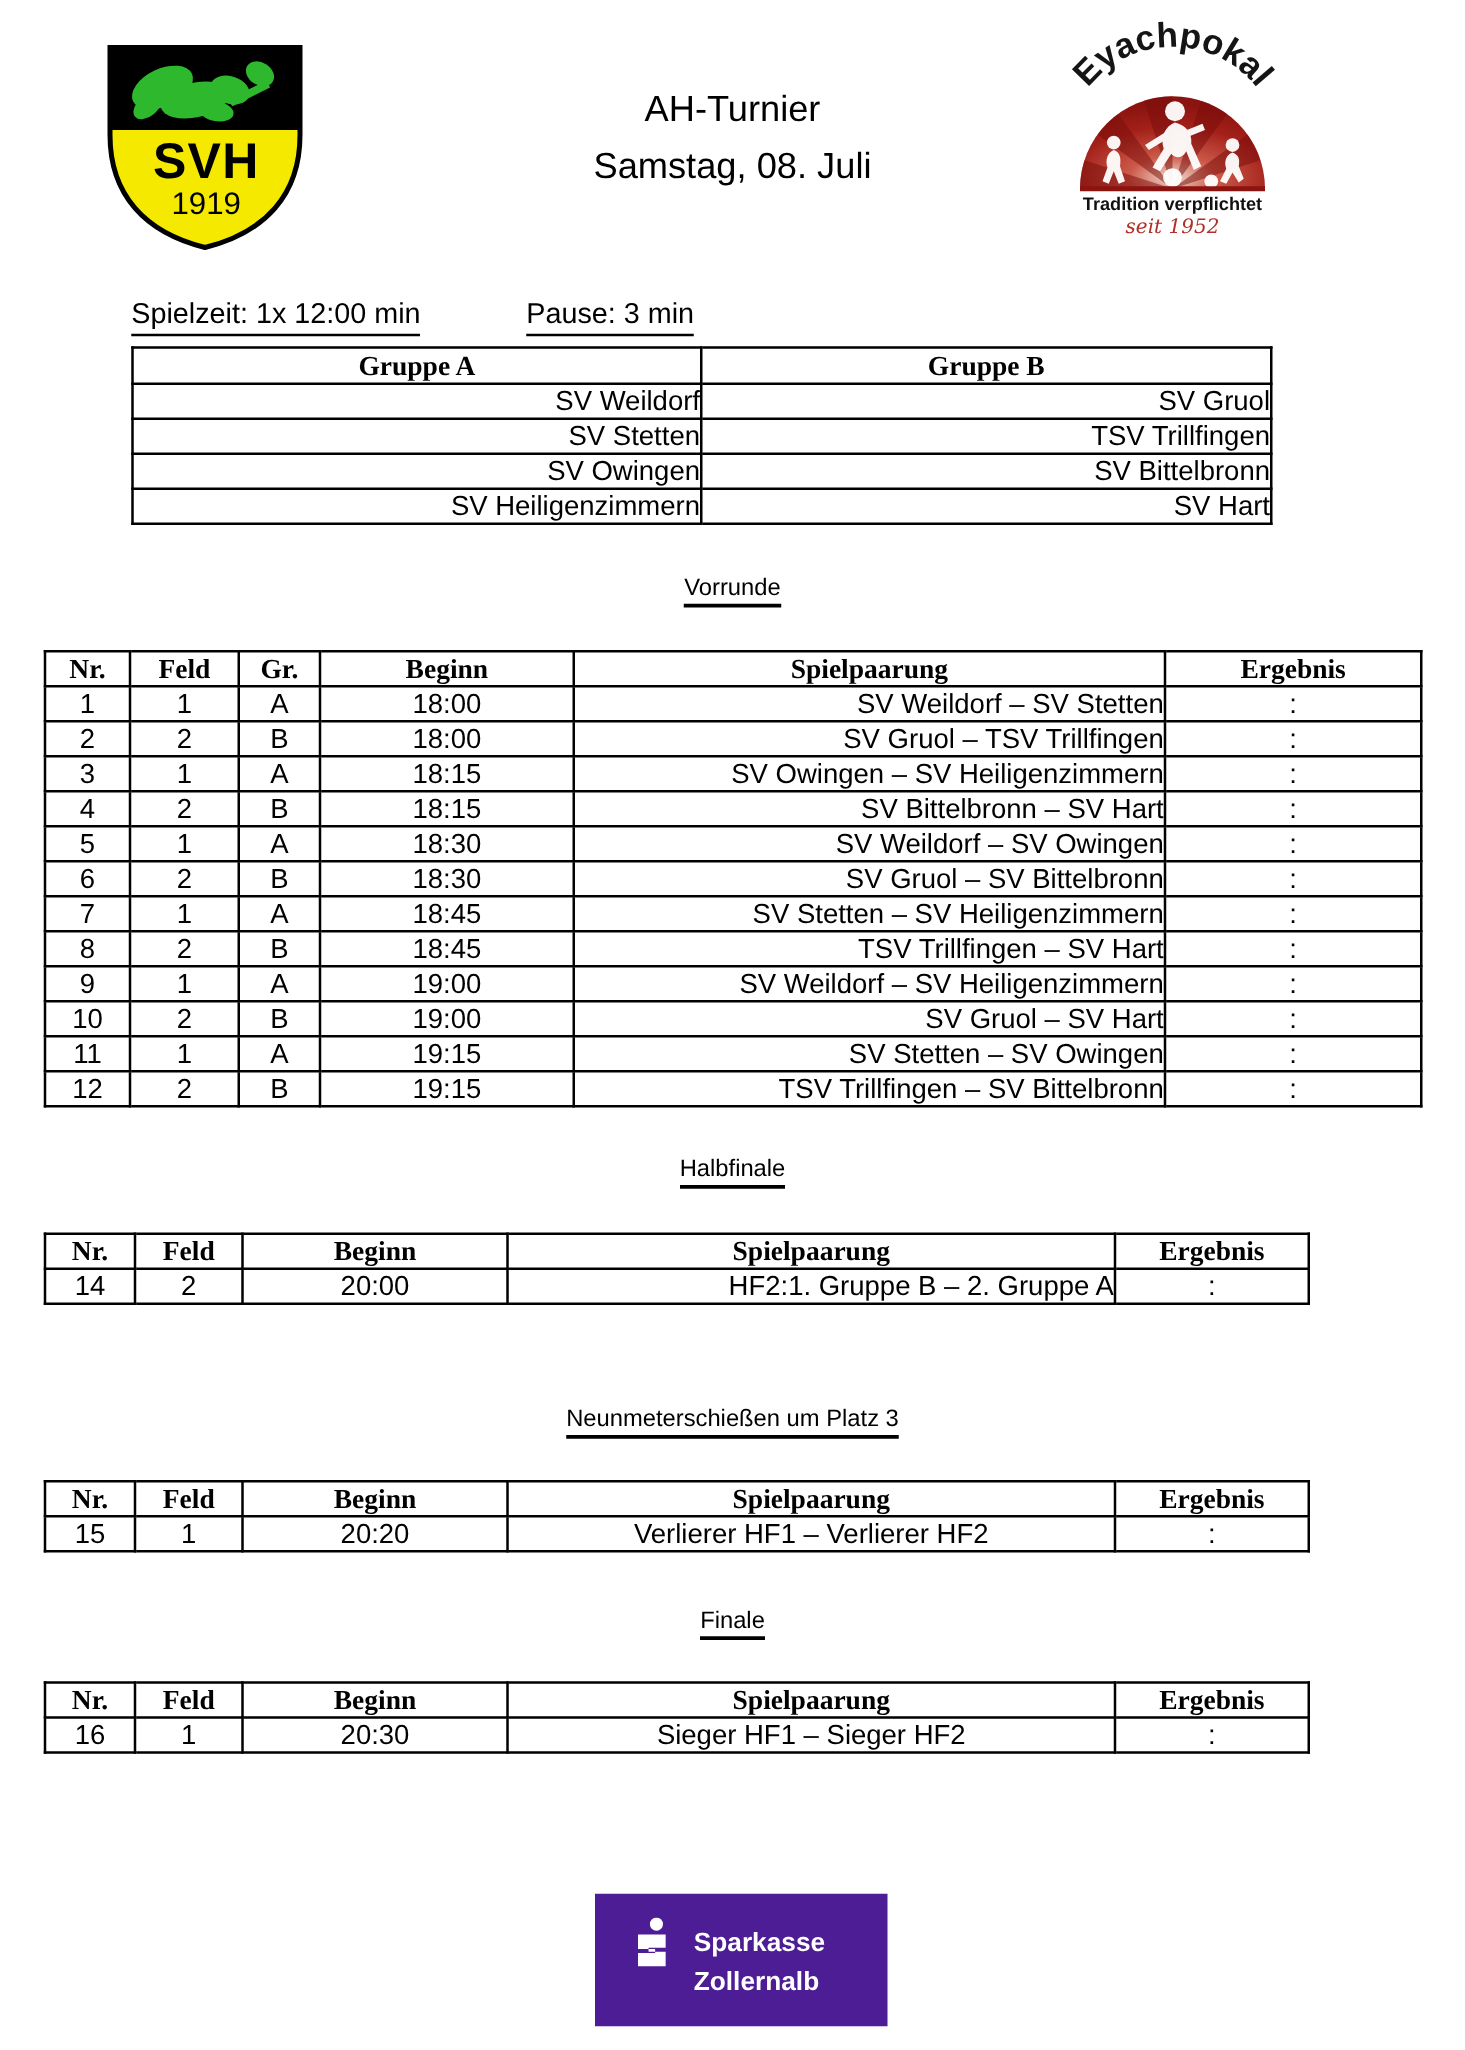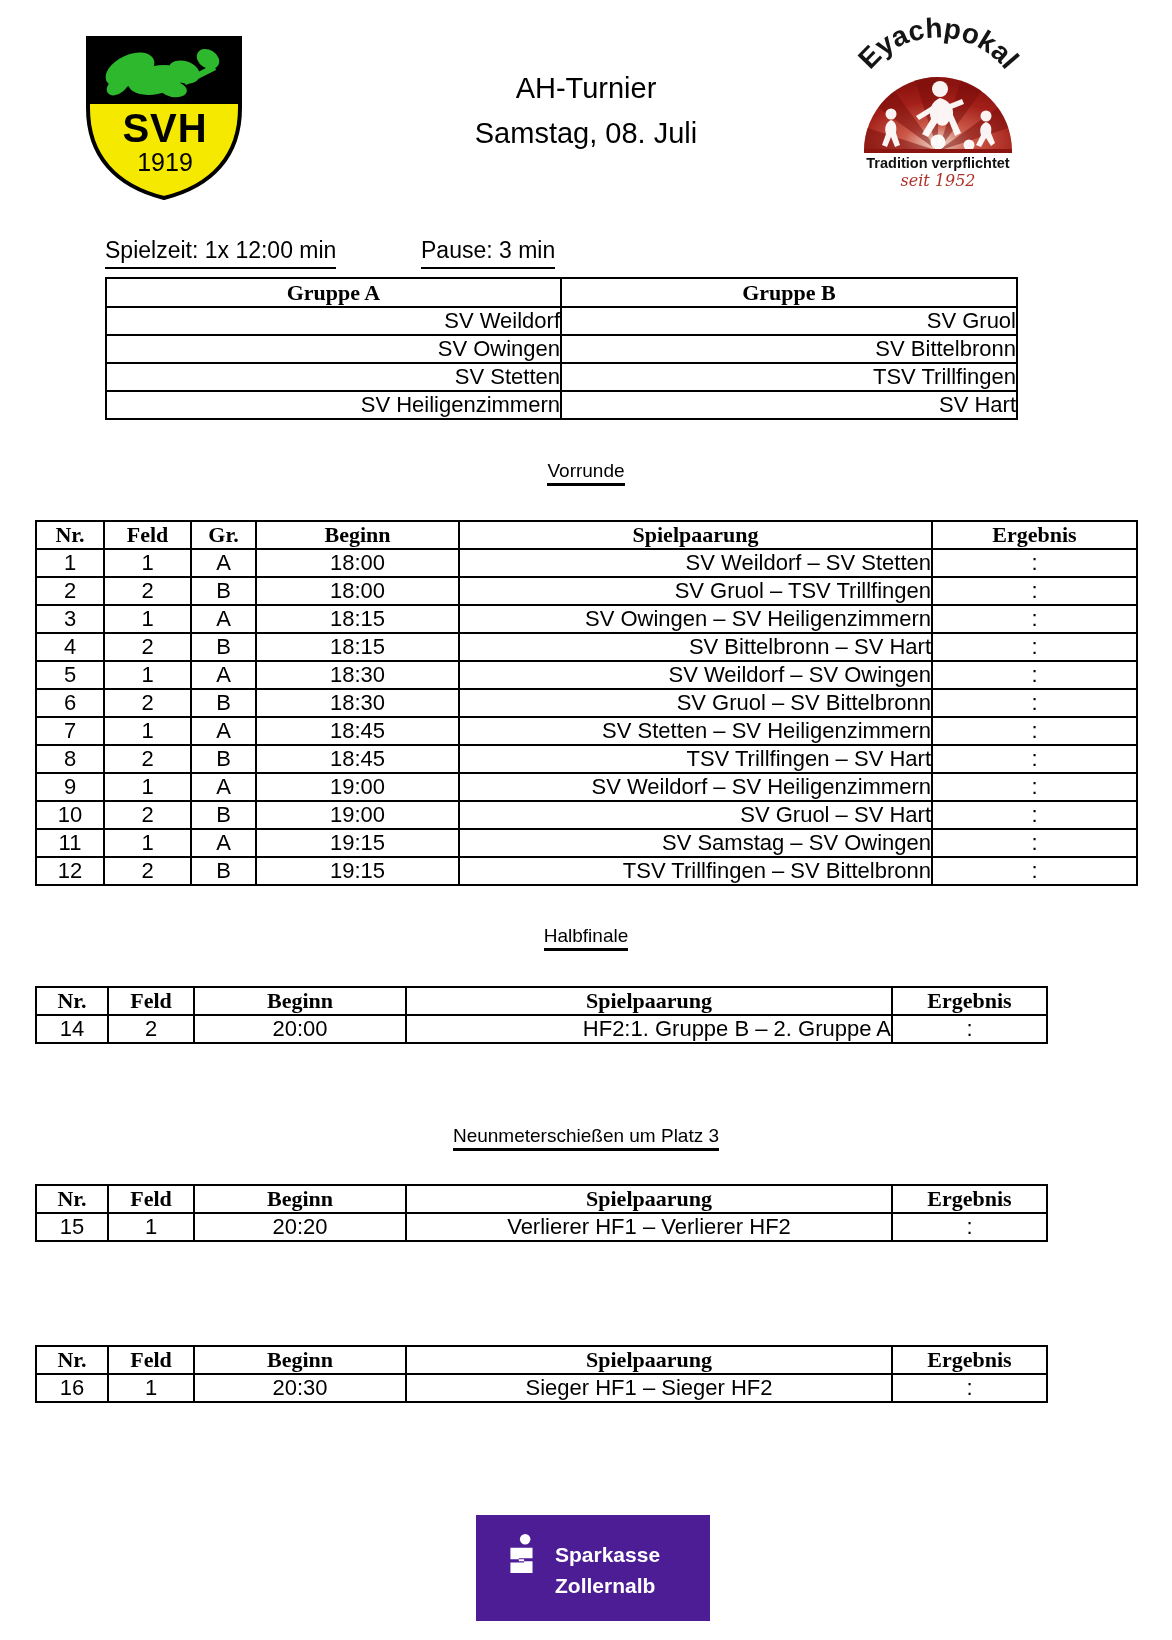--- a/index.html
+++ b/index.html
@@ -134,26 +134,26 @@
     <tbody>
         <tr>
       <th>Gruppe A</th>
       <th>Gruppe B</th>
     </tr>
     <tr>
       <td class="left">SV Weildorf</td>
       <td class="left">SV Gruol</td>
     </tr>
     <tr>
+      <td class="left">SV Stetten</td>
+      <td class="left">TSV Trillfingen</td>
+    </tr>
+    <tr>
       <td class="left">SV Owingen</td>
       <td class="left">SV Bittelbronn</td>
-    </tr>
-    <tr>
-      <td class="left">SV Stetten</td>
-      <td class="left">TSV Trillfingen</td>
     </tr>
     <tr>
       <td class="left">SV Heiligenzimmern</td>
       <td class="left">SV Hart</td>
     </tr>
   </tbody>
     </table>
 
   <div class="section-title t-vorrunde">
     <span>Vorrunde</span>
@@ -254,21 +254,21 @@
       <td>B</td>
       <td>19:00</td>
       <td class="left">SV Gruol – SV Hart</td>
       <td>:</td>
     </tr>
     <tr>
       <td>11</td>
       <td>1</td>
       <td>A</td>
       <td>19:15</td>
-      <td class="left">SV Samstag – SV Owingen</td>
+      <td class="left">SV Stetten – SV Owingen</td>
       <td>:</td>
     </tr>
     <tr>
       <td>12</td>
       <td>2</td>
       <td>B</td>
       <td>19:15</td>
       <td class="left">TSV Trillfingen – SV Bittelbronn</td>
       <td>:</td>
     </tr>
@@ -326,20 +326,23 @@
     <tr>
       <td>15</td>
       <td>1</td>
       <td>20:20</td>
       <td>Verlierer HF1 – Verlierer HF2</td>
       <td>:</td>
     </tr>
   </tbody>
     </table>
 
+  <div class="section-title t-finale">
+    <span>Finale</span>
+  </div>
   <table class="lower-table fin-table">
     <colgroup>
       <col style="width:72px">
         <col style="width:86px">
         <col style="width:212px">
       <col style="width:486px">
         <col style="width:155px">
     </colgroup>
     <tbody>
         <tr>

